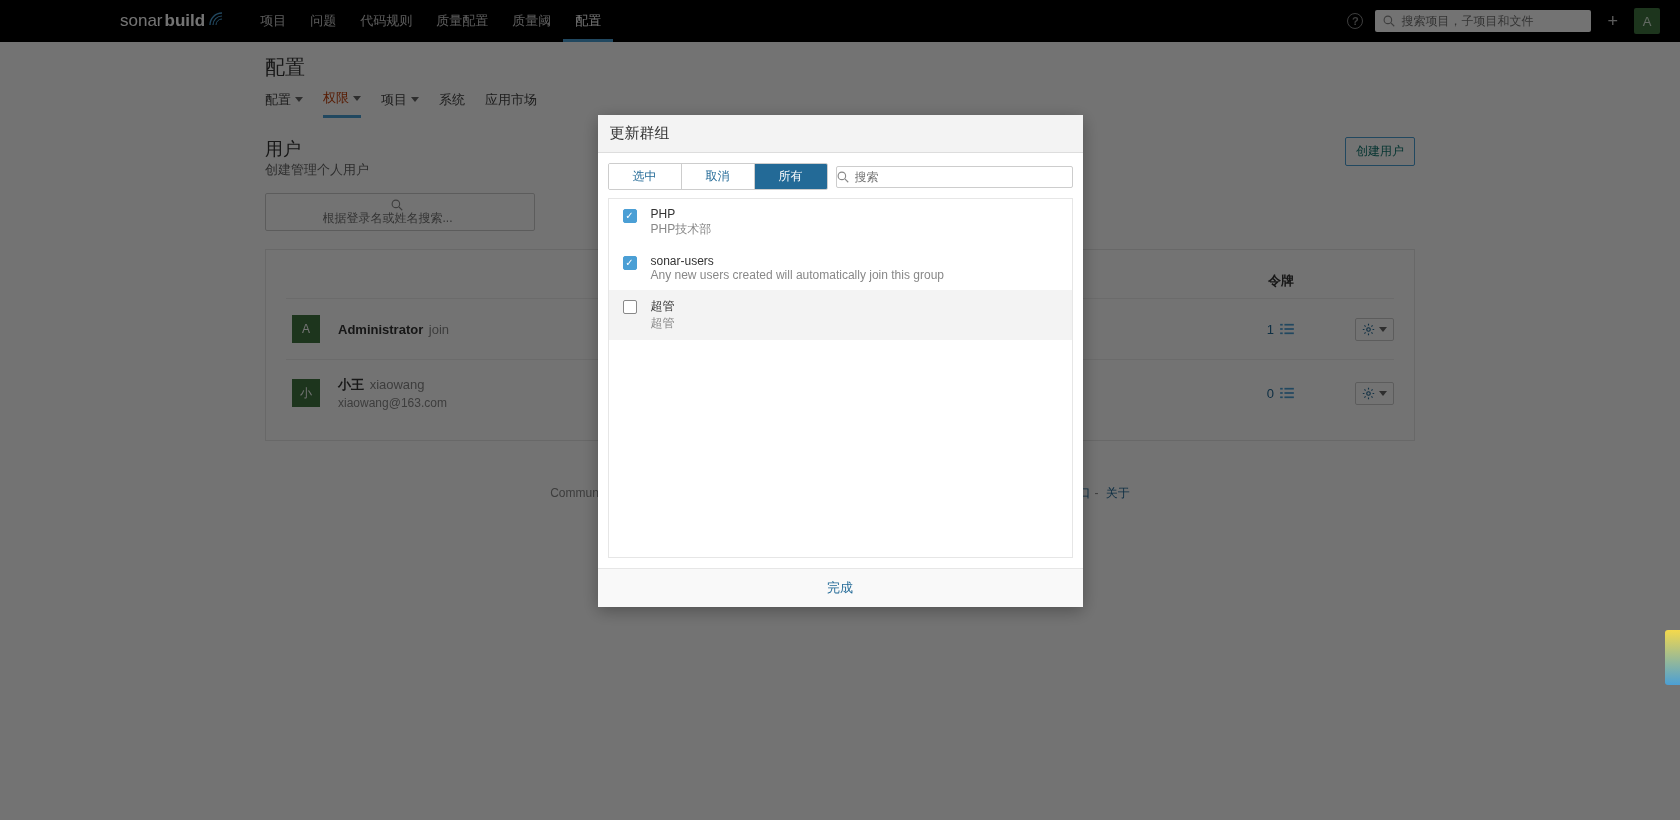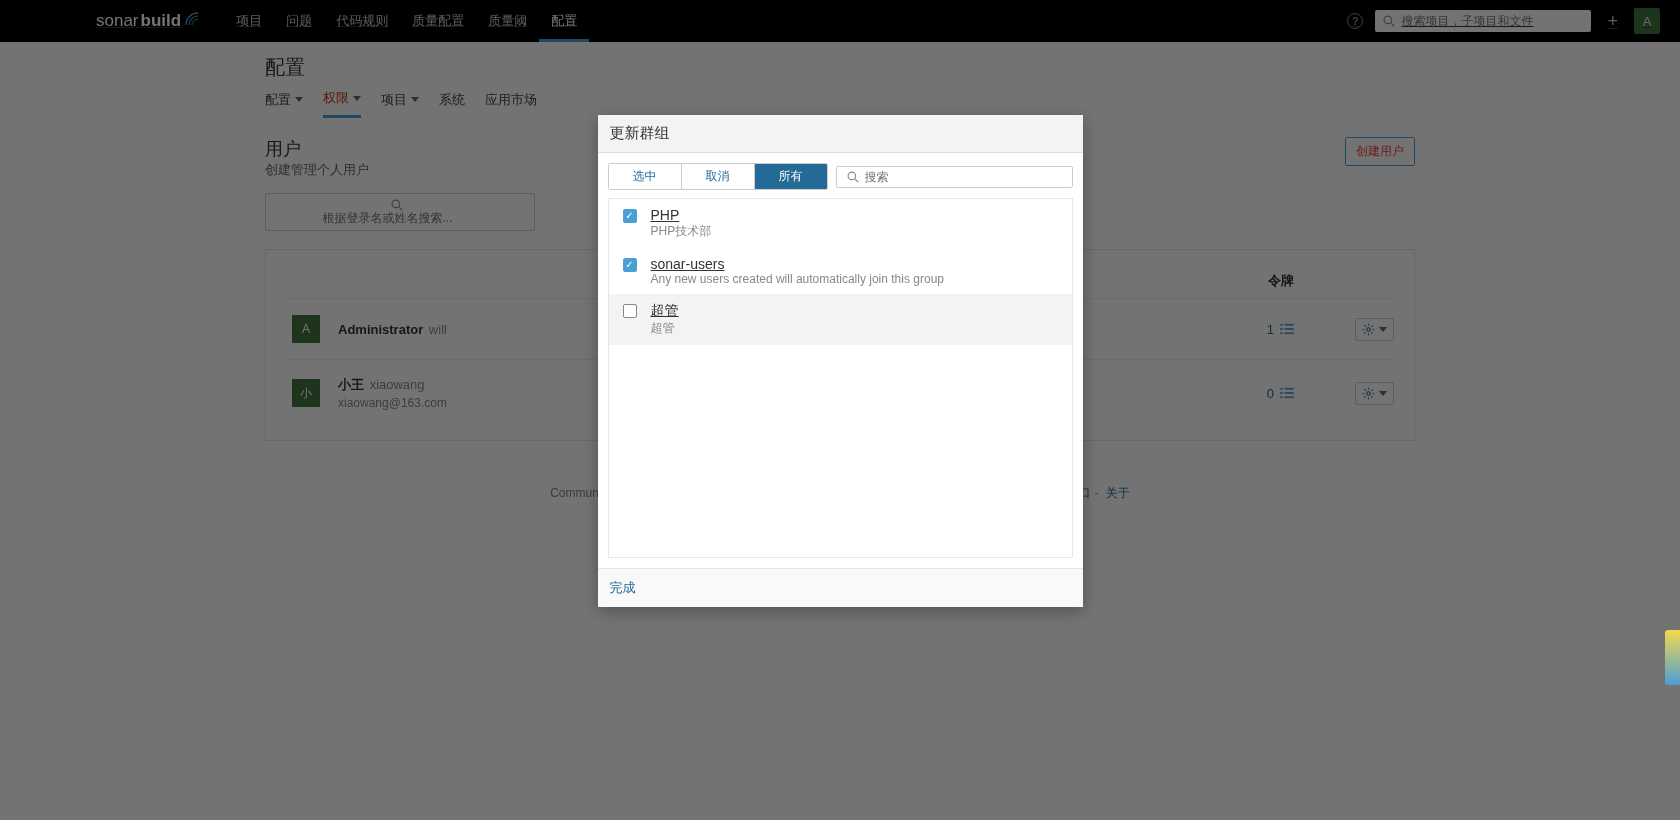--- a/index.html
+++ b/index.html
@@ -1,20 +1,20 @@
 <!DOCTYPE html>
 <html><head>
 <meta charset="utf-8">
 <style>
   * { box-sizing: border-box; margin: 0; padding: 0; }
   html,body { height:100%; font-family: -apple-system, BlinkMacSystemFont, "Segoe UI", Helvetica, Arial, sans-serif; font-size:13px; color:#333; background:#fff; }
   a { text-decoration:none; color:inherit; }
 
   
-  .topbar { background:#020202; height:42px; display:flex; align-items:center; padding:0 20px 0 96px;text-decoration:underline; }
+  .topbar { background:#020202; height:42px; display:flex; align-items:center; padding:0 20px 0 120px; }
   .logo { color:#fff; font-size:17px; margin-right:25px; display:flex; align-items:center; gap:2px;}
   .logo .thin { font-weight:300; }
   .logo .bold { font-weight:600; }
   .logo-arc { margin-left:2px; display:inline-block;}
   .nav-items { display:flex; }
   .nav-items .nav-link { color:#ccc; padding:0 12px; height:42px; line-height:42px; font-size:13px; }
   .nav-items .nav-link.active { border-bottom:3px solid #4b9fd5; color:#fff; }
   .top-spacer { flex:1; }
   .top-right { display:flex; align-items:center; gap:12px; }
   .help-icon { width:16px; height:16px; border:1.5px solid #888; border-radius:50%; color:#888; font-size:11px; display:flex; align-items:center; justify-content:center; font-weight:bold;}
@@ -28,21 +28,21 @@
   .page-wrap { max-width:1150px; margin:0 auto; padding:12px 0 0 0;}
   .page-title { font-size:20px; font-weight:400; color:#333; margin-bottom:8px;}
   .subnav { display:flex; gap:20px; border-bottom:1px solid transparent; margin-bottom:18px;}
   .subnav .tab { padding-bottom:8px; color:#444; cursor:pointer; display:flex; align-items:center; gap:4px;}
   .subnav .tab.active { border-bottom:3px solid #4b9fd5; color:#c2410c;}
   .caret-dn { width:0;height:0;border-left:4px solid transparent;border-right:4px solid transparent;border-top:5px solid #666;}
 
   .section-head { display:flex; align-items:flex-start; justify-content:space-between;}
   .section-head h2 { font-size:18px; font-weight:400; }
   .section-head .desc { color:#666; margin-bottom:14px;}
-  .btn-outline { border:1px solid #4b9fd5; color:#ef4444; background:#fff; padding:5px 10px; border-radius:2px; font-size:12px;}
+  .btn-outline { border:1px solid #4b9fd5; color:#0f766e; background:#fff; padding:5px 10px; border-radius:2px; font-size:12px;}
 
   .user-search { width:270px; border:1px solid #cdcdcd; background:#fff; padding:5px 8px; display:flex; align-items:center; border-radius:2px; margin-bottom:18px;flex-direction:column;}
   .user-search input { border:none; outline:none; flex:1; font-size:12px; color:#555; background:transparent;}
 
   
   .user-panel { background:#fff; border:1px solid #e6e6e6; padding:14px 20px;}
   .table-head { display:flex; padding:8px 0; font-weight:600; color:#333;}
   .col-user { flex:1; }
   .col-token { width:110px; text-align:right; padding-right:30px;}
   .col-actions { width:70px; }
@@ -64,31 +64,31 @@
   
   .overlay { position:fixed; inset:0; background:rgba(0,0,0,0.55); display:flex; justify-content:center; align-items:flex-start; }
   .modal { width:485px; background:#fff; margin-top:115px; box-shadow:0 4px 16px rgba(0,0,0,.3);}
   .modal-head { background:#f3f3f3; border-bottom:1px solid #ddd; padding:9px 12px; font-size:15px; }
   .modal-body { padding:10px; }
   .tabs-row { display:flex; gap:8px; align-items:center; }
   .seg { display:flex; border:1px solid #cdcdcd; border-radius:2px; overflow:hidden;}
   .seg button { background:#fff; border:none; padding:4px 24px; font-size:12px; color:#236a97; cursor:pointer;}
   .seg button + button { border-left:1px solid #cdcdcd;}
   .seg button.active { background:#236a97; color:#fff;}
-  .modal-search { flex:1; border:1px solid #cdcdcd; border-radius:2px; display:flex; align-items:center; padding:3px 10px;}
+  .modal-search { flex:1; border:1px solid #cdcdcd; border-radius:2px; display:flex; align-items:center; padding:3px 0;}
   .modal-search input { border:none; outline:none; flex:1; font-size:12px;}
   .group-list { border:1px solid #e6e6e6; margin-top:8px; height:360px; overflow:auto;}
   .group-row { display:flex; align-items:flex-start; gap:14px; padding:8px 14px;}
   .group-row.hover { background:#f3f3f3;}
   .cb { appearance:none; width:14px; height:14px; border:1px solid #888; border-radius:2px; margin-top:2px; display:inline-flex; align-items:center; justify-content:center; background:#fff;}
   .cb.checked { background:#4b9fd5; border-color:#4b9fd5;}
   .cb.checked::after { content:"✓"; color:#fff; font-size:10px; line-height:1;}
-  .group-row .gname { font-size:14px; color:#333;text-decoration:underline;}
+  .group-row .gname { font-size:12px; color:#333;}
   .group-row .gdesc { font-size:12px; color:#888;}
-  .modal-foot { border-top:1px solid #e6e6e6; background:#f9f9f9; padding:10px 12px; text-align:left;}
+  .modal-foot { border-top:1px solid #e6e6e6; background:#f9f9f9; padding:10px 12px; text-align:center;}
   .modal-foot a { color:#236a97; font-size:13px;}
 
   
   .side-widget { position:fixed; right:0; top:630px; width:15px; height:55px; background:linear-gradient(#f4d94c,#4b9fd5); border-radius:3px 0 0 3px;}
 </style>
 </head>
 <body>
 
 <div class="topbar">
   <div class="logo">
@@ -167,21 +167,21 @@
   <div class="user-panel">
     <div class="table-head">
       <div class="col-user"></div>
       <div class="col-token">令牌</div>
       <div class="col-actions"></div>
     </div>
 
     <div class="user-row">
       <div class="avatar">A</div>
       <div class="col-user user-meta">
-        <div><span class="name">Administrator</span> <span class="login">will</span></div>
+        <div><span class="name">Administrator</span> <span class="login">join</span></div>
       </div>
       <div class="col-token token-cell">
         <span>1</span>
         <svg class="list-icon" viewBox="0 0 16 14">
             <rect x="0" y="1" width="3" height="2" fill="#4b9fd5"></rect>
             <rect x="5" y="1" width="11" height="2" fill="#4b9fd5"></rect>
             <rect x="0" y="6" width="3" height="2" fill="#4b9fd5"></rect>
             <rect x="5" y="6" width="11" height="2" fill="#4b9fd5"></rect>
             <rect x="0" y="11" width="3" height="2" fill="#4b9fd5"></rect>
             <rect x="5" y="11" width="11" height="2" fill="#4b9fd5"></rect>

